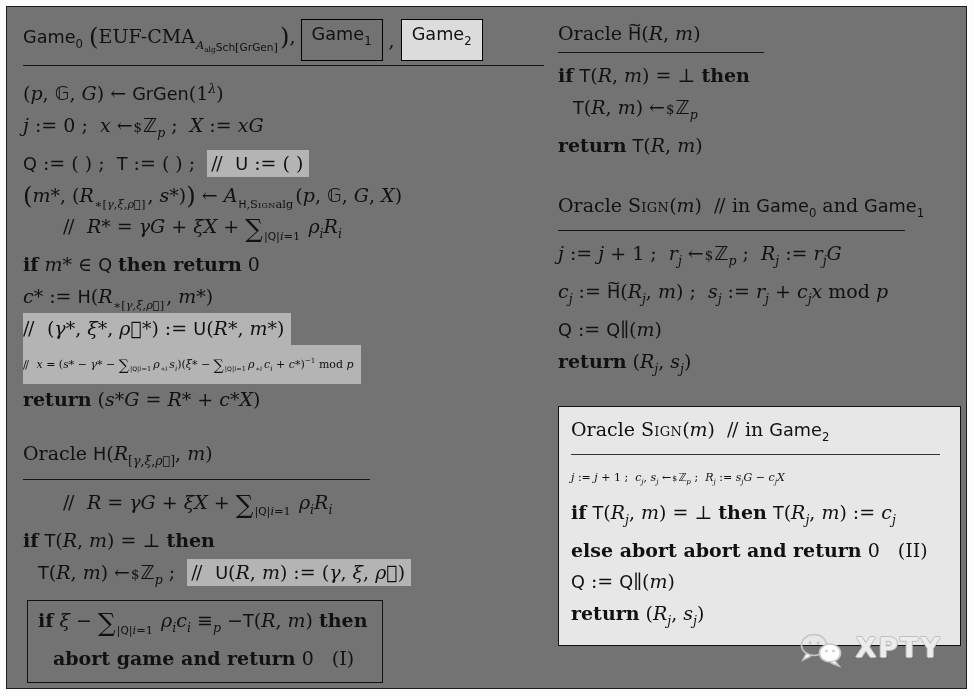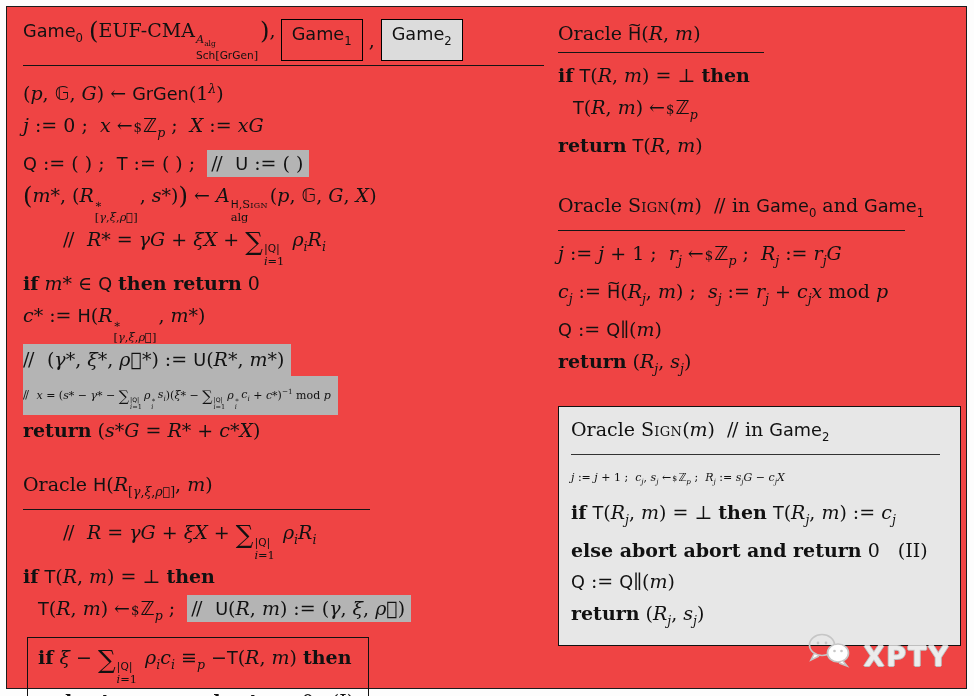--- a/index.html
+++ b/index.html
@@ -3,21 +3,21 @@
 <meta charset="utf-8">
 <style>
   html,body { margin:0; padding:0; }
   body {
     width:974px; height:696px; position:relative; background:#fdfdfd;
     font-family:"DejaVu Serif", serif; font-size:19px; color:#111;
     overflow:hidden;
   }
   .frame {
     position:absolute; left:6px; top:6px; right:7px; bottom:7px;
-    border:1.6px solid #1c1c1c; background:#ef4444;
+    border:1.6px solid #1c1c1c; background:#737373;
   }
   .col-left  { position:absolute; left:16px;  top:10px; width:521px; }
   .col-right { position:absolute; left:551px; top:10px; width:403px; }
 
   .line { min-height:31px; line-height:31px; white-space:nowrap; }
   .in1 { padding-left:15px; }
   .in2 { padding-left:40px; }
   .sm  { font-size:11px; }
   .hlline { display:table; background:#b4b4b4; padding:0 7px 0 0; }
   hl { background:#b4b4b4; padding:2px 6px 3px 4px; }
@@ -35,21 +35,21 @@
   .chip-sep { margin:0 1px; }
 
   
   kw  { font-weight:bold; }
   sf  { font-family:"DejaVu Sans", sans-serif; font-size:0.93em; }
   sc  { font-variant:small-caps; letter-spacing:0.3px; }
   cm  { letter-spacing:-1.5px; margin-right:2px; }
   dls { font-size:0.7em; margin:0 1px 0 1px; }
   bg  { font-size:1.28em; line-height:0; vertical-align:-0.09em; }
   sg  { font-size:1.3em; line-height:0; vertical-align:-0.18em; }
-  ss  { display:inline-flex; flex-direction:column; align-items:flex-start;
+  ss  { display:inline-flex; flex-direction:row; align-items:center;
         font-size:0.6em; line-height:1.12; vertical-align:-0.55em;
         margin:0 2px 0 1px; }
   ss tp, ss bt { display:block; }
   sub, sup { font-size:0.66em; }
   bb { font-family:"DejaVu Sans", sans-serif; }
   tld { position:relative; display:inline-block; }
   tld:after { content:"~"; position:absolute; left:50%; top:-0.52em;
               transform:translateX(-50%); font-size:0.9em; }
 
   .lbox {
@@ -59,22 +59,22 @@
   .gbox {
     background:#e7e7e7; border:1.3px solid #111; box-sizing:border-box;
     width:403px; padding:6px 20px 9px 12px; margin-top:22px;
   }
   .gbox .rule { border-top-color:#333; }
 
   .gap-s2 { margin-top:27px; }
   .main-lines { margin-top:7px; margin-bottom:22px; }
 
   .wm {
-    position:absolute; right:16px; bottom:16px;
-    display:flex; align-items:flex-end; gap:8px;
+    position:absolute; right:24px; bottom:16px;
+    display:flex; align-items:flex-start; gap:8px;
   }
   .wm-text {
     font-family:"DejaVu Sans", sans-serif; font-weight:bold; font-size:27px;
     letter-spacing:2px; color:#ececec;
     text-shadow:1px 0 #bfbfbf, -1px 0 #bfbfbf, 0 1px #bfbfbf, 0 -1px #bfbfbf;
   }
 </style>
 </head>
 <body>
 

